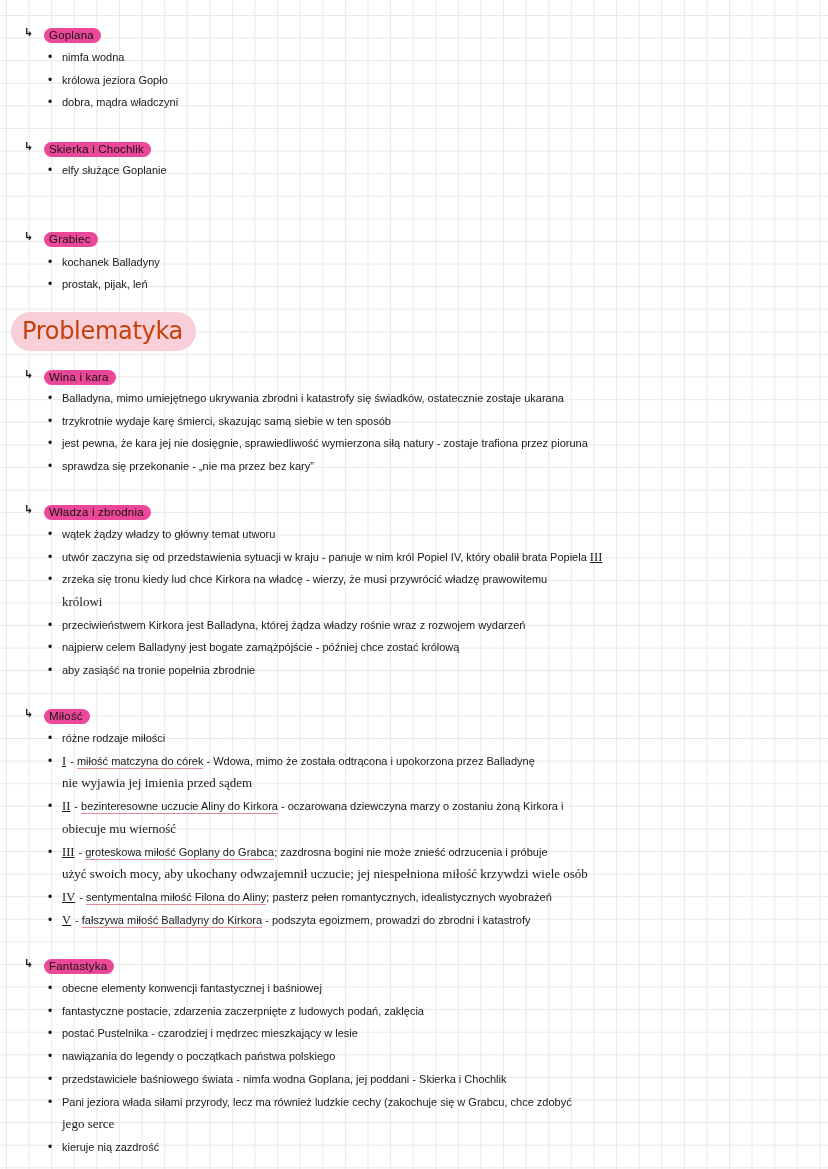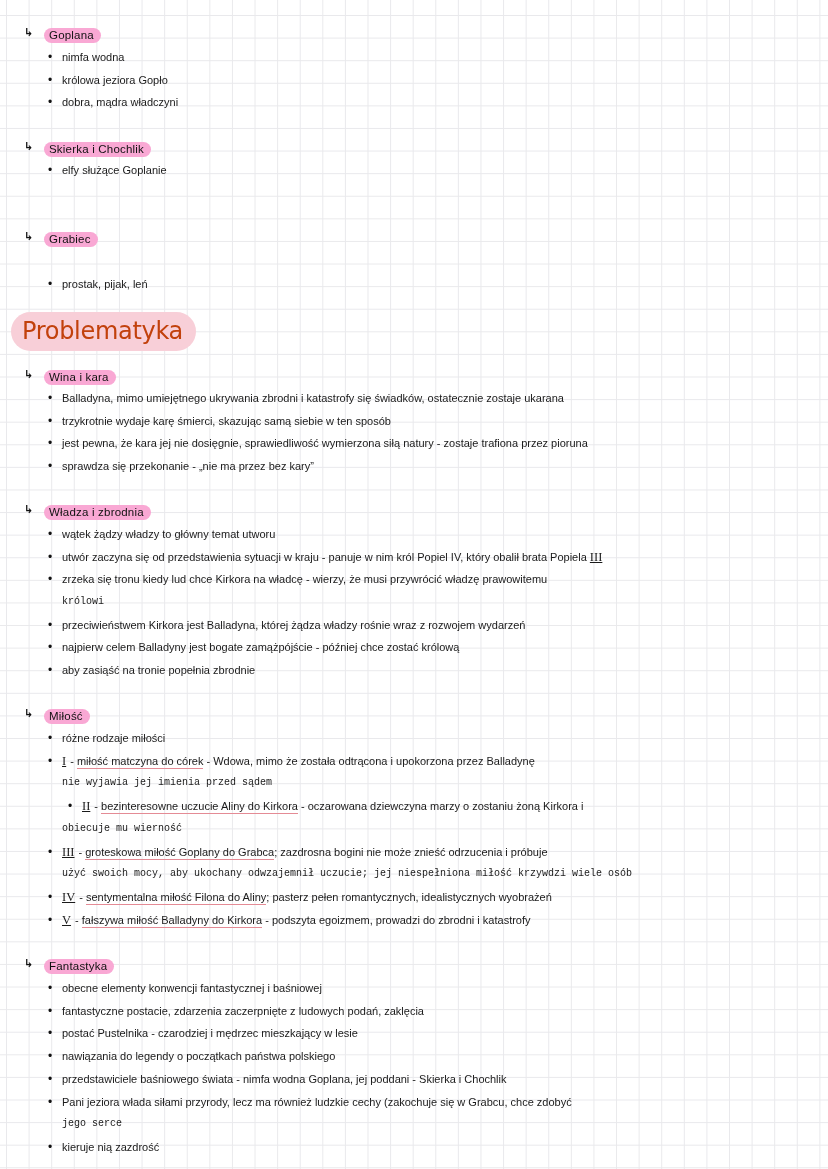--- a/index.html
+++ b/index.html
@@ -37,21 +37,21 @@
     width: 14px;
     font-size: 11px;
     font-weight: bold;
     line-height: 1;
     color: #111;
     margin-right: 6px;
     transform: translateY(-3px);
   }
   .heading-label {
     display: inline-block;
-    background: #f9a8d4;
+    background: #ec4899;
     border-radius: 9px;
     padding: 1px 7px 2px 5px;
     font-size: 11.5px;
     letter-spacing: 0.2px;
     color: #111;
     font-family: "Liberation Sans", sans-serif;
   }
   .item {
     position: absolute;
     left: 48px;
@@ -64,24 +64,24 @@
   }
   .item .bullet {
     display: inline-block;
     width: 14px;
     font-size: 12px;
     color: #111;
   }
   .wrap2 {
     position: absolute;
     left: 62px;
-    font-size: 10px;
+    font-size: 13px;
     line-height: 22.6px;
     white-space: nowrap;
-    font-family: Liberation Mono, monospace;
+    font-family: Liberation Serif, serif;
     color: #1a1a1a;
   }
   .ul-red {
     border-bottom: 1.5px solid #e48b95;
     padding-bottom: 1px;
   }
   .roman {
     text-decoration: underline;
     text-decoration-thickness: 1px;
     font-family: "Liberation Serif", serif;
@@ -118,20 +118,21 @@
   <div class="heading-row" style="top:138px;">
     <span class="arrow">↳</span>
     <span class="heading-label">Skierka i Chochlik</span>
   </div>
   <div class="item" style="top:159px;"><span class="bullet">•</span><span>elfy służące Goplanie</span></div>
 
   <div class="heading-row" style="top:228px;">
     <span class="arrow">↳</span>
     <span class="heading-label">Grabiec</span>
   </div>
+  <div class="item" style="top:251px;"><span class="bullet">•</span><span>kochanek Balladyny</span></div>
   <div class="item" style="top:273px;"><span class="bullet">•</span><span>prostak, pijak, leń</span></div>
 
   <div class="big-title">Problematyka</div>
 
   <div class="heading-row" style="top:366px;">
     <span class="arrow">↳</span>
     <span class="heading-label">Wina i kara</span>
   </div>
   <div class="item" style="top:387px;"><span class="bullet">•</span><span>Balladyna, mimo umiejętnego ukrywania zbrodni i katastrofy się świadków, ostatecznie zostaje ukarana</span></div>
   <div class="item" style="top:410px;"><span class="bullet">•</span><span>trzykrotnie wydaje karę śmierci, skazując samą siebie w ten sposób</span></div>
@@ -152,21 +153,21 @@
 
   <div class="heading-row" style="top:705px;">
     <span class="arrow">↳</span>
     <span class="heading-label">Miłość</span>
   </div>
   <div class="item" style="top:727px;"><span class="bullet">•</span><span>różne rodzaje miłości</span></div>
 
   <div class="item" style="top:750px;"><span class="bullet">•</span><span class="roman">I</span>- <span class="ul-red">miłość matczyna do córek</span><span> - Wdowa, mimo że została odtrącona i upokorzona przez Balladynę</span></div>
   <div class="wrap2" style="top:772px;">nie wyjawia jej imienia przed sądem</div>
 
-  <div class="item" style="top:795px;margin-left:20px;"><span class="bullet">•</span><span class="roman">II</span>- <span class="ul-red">bezinteresowne uczucie Aliny do Kirkora</span><span> - oczarowana dziewczyna marzy o zostaniu żoną Kirkora i</span></div>
+  <div class="item" style="top:795px;"><span class="bullet">•</span><span class="roman">II</span>- <span class="ul-red">bezinteresowne uczucie Aliny do Kirkora</span><span> - oczarowana dziewczyna marzy o zostaniu żoną Kirkora i</span></div>
   <div class="wrap2" style="top:818px;">obiecuje mu wierność</div>
 
   <div class="item" style="top:841px;"><span class="bullet">•</span><span class="roman">III</span>- <span class="ul-red">groteskowa miłość Goplany do Grabca</span><span>; zazdrosna bogini nie może znieść odrzucenia i próbuje</span></div>
   <div class="wrap2" style="top:863px;">użyć swoich mocy, aby ukochany odwzajemnił uczucie; jej niespełniona miłość krzywdzi wiele osób</div>
 
   <div class="item" style="top:886px;"><span class="bullet">•</span><span class="roman">IV</span>- <span class="ul-red">sentymentalna miłość Filona do Aliny</span><span>; pasterz pełen romantycznych, idealistycznych wyobrażeń</span></div>
 
   <div class="item" style="top:909px;"><span class="bullet">•</span><span class="roman">V</span>- <span class="ul-red">fałszywa miłość Balladyny do Kirkora</span><span> - podszyta egoizmem, prowadzi do zbrodni i katastrofy</span></div>
 
   <div class="heading-row" style="top:955px;">

